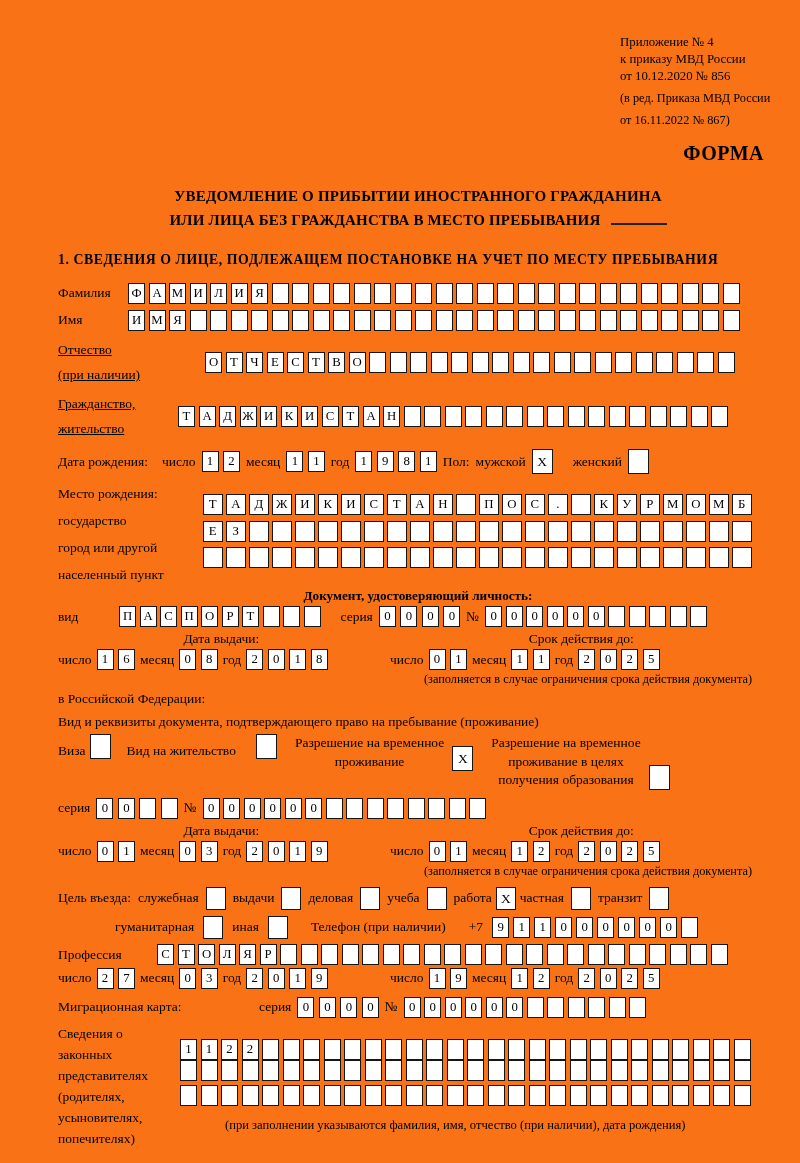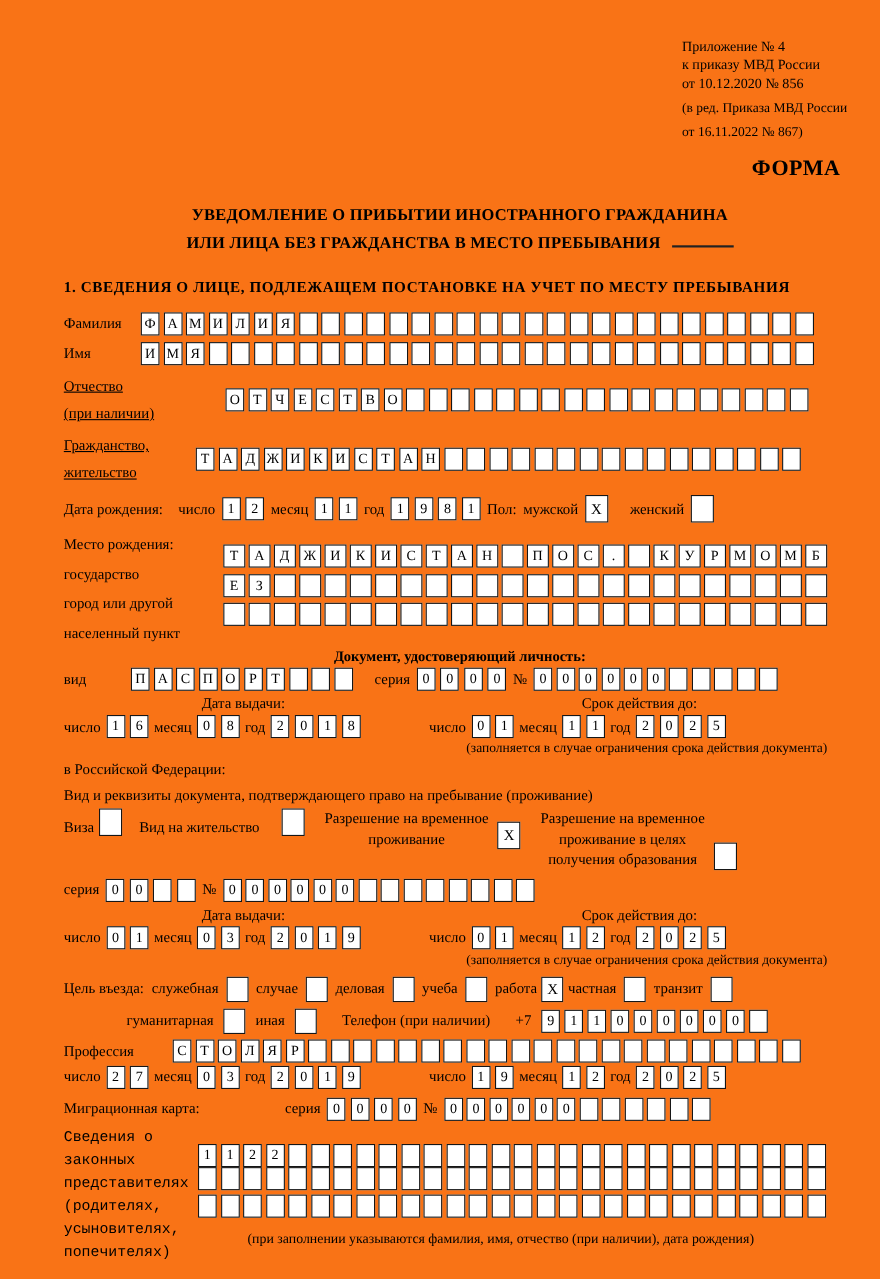--- a/index.html
+++ b/index.html
@@ -24,21 +24,21 @@
   }
   .cells.wide .cell { width:17.5px; }
   .chk {
     display:inline-block; width:19px; height:23px; border:1.6px solid #161616;
     text-align:center; line-height:23px; font-size:13.5px; background:#fff; flex-shrink:0;
   }
   .chk.sm { width:18px; height:21px; line-height:21px; }
 
   .w70  { width:70px; }  .w120 { width:120px; } .w147 { width:147px; }
   .w145 { width:145px; } .w55  { width:55px; }  .w99  { width:99px; }
-  .w122 { width:122px;font-family:Liberation Mono, monospace; } .w195 { width:195px; }
+  .w122 { width:122px; } .w195 { width:195px; }
 
   .stackrows .crow { margin-bottom:5.5px; }
   .mlines { line-height:25px;text-decoration:underline; }
   .mlines6 { line-height:21px; }
 
   .dhead { display:flex; margin-top:4px; }
   .dh1 { width:332px; text-align:center; }
   .dh2 { width:400px; text-align:center; }
   .dgrow { display:flex; margin-top:2px; align-items:center; }
   .dg { display:flex; align-items:center; gap:5px; }
@@ -513,21 +513,21 @@
           <span class="cell">5</span>
         </span>
     </div>
   </div>
   <div class="note">(заполняется в случае ограничения срока действия документа)</div>
 
   <div class="inrow" style="margin-top:8px; gap:7px">
     <span>Цель въезда:</span>
     <span>служебная</span>
     <span class="chk sm"></span>
-    <span>случае</span>
+    <span>выдачи</span>
     <span class="chk sm"></span>
     <span>деловая</span>
     <span class="chk sm"></span>
     <span>учеба</span>
     <span class="chk sm"></span>
     <span>работа</span>
     <span class="chk sm" style="margin-left:-3px">X</span>
     <span style="margin-left:-3px">частная</span>
     <span class="chk sm"></span>
     <span>транзит</span>

